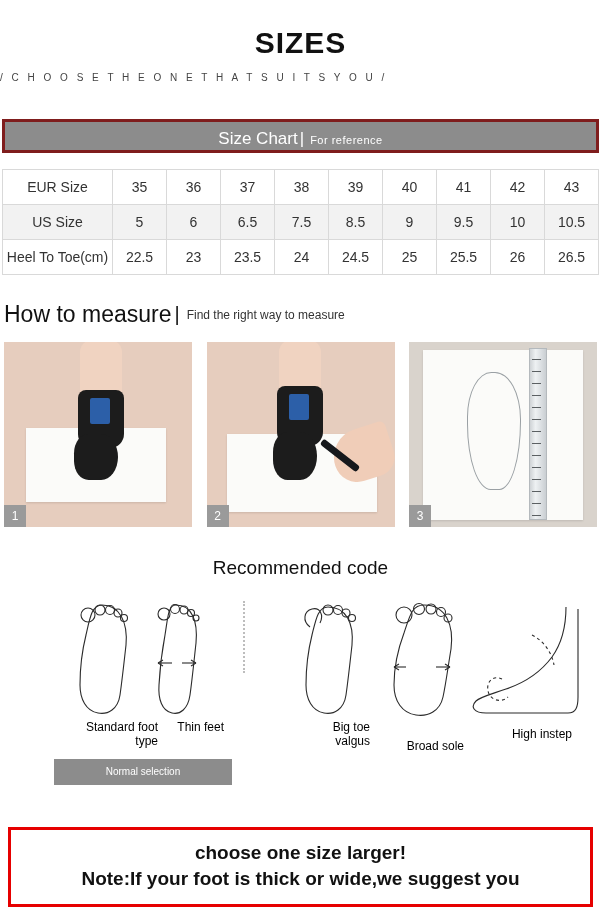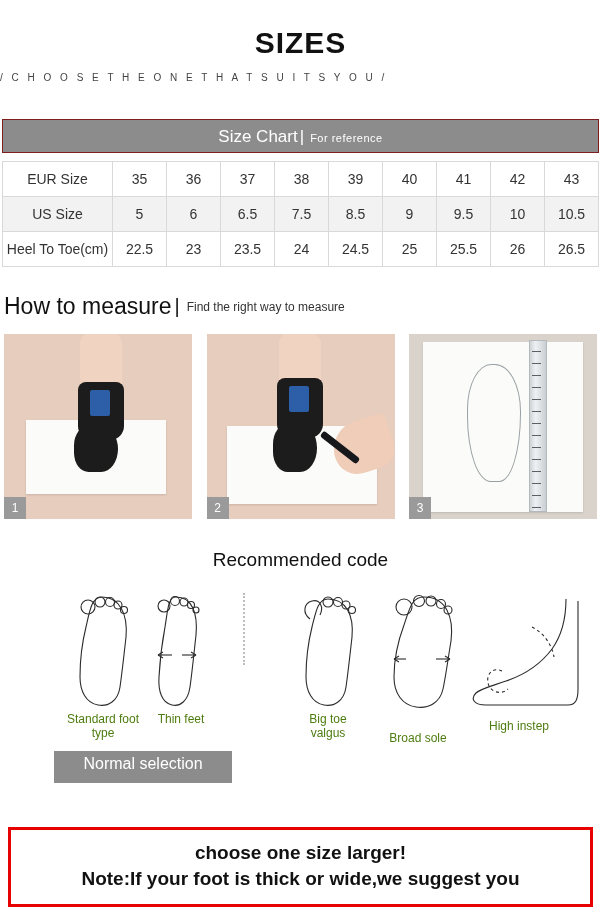--- a/index.html
+++ b/index.html
@@ -34,40 +34,40 @@
     font-weight: normal;
   }
 
   
   .chart-wrap {
     margin-top: 20px;
     padding: 0 2px;
   }
   table.size-chart {
     width: 597px;
-    margin: 8px auto;
+    margin: 16px auto;
     border-collapse: collapse;
     table-layout: fixed;
   }
   table.size-chart td, table.size-chart th {
     border: 1px solid #d9d9d9;
     text-align: center;
     font-size: 14px;
     color: #333;
     height: 35px;
     padding: 0;
   }
   .chart-head {
     background: #8c8c8c;
     color: #fff;
     height: 34px;
     line-height: 34px;
     text-align: center;
     font-size: 17px;
-    border: 1px solid #7f1d1d;
+    border: 3px solid #7f1d1d;
     margin-top: 36px;
   }
   .chart-head .chart-head-main { font-size: 17px; }
   .chart-head .chart-head-bar {
     display: inline-block;
     margin: 0 6px 0 2px;
     color: #fff;
   }
   .chart-head .chart-head-sub {
     font-size: 11px;
@@ -195,33 +195,33 @@
     margin-top: 8px;
   }
   .divider-dots {
     position: absolute;
     left: 243px; top: 14px;
     width: 0; height: 72px;
     border-left: 2px dotted #bdbdbd;
   }
   .foot-caption {
     position: absolute;
-    text-align: center;
+    text-align: right;
     font-size: 12px;
-    color: #4d7c0f;
+    color: #000000;
     line-height: 14px;
   }
   .pill {
     position: absolute;
     background: #8c8c8c;
     color: #fff;
-    font-size: 16px;
+    font-size: 10px;
     text-align: center;
     line-height: 26px;
-    height: 32px;
+    height: 26px;
   }
 
   
   .note-box {
     position: absolute;
     left: 8px;
     bottom: 14px;
     width: 585px;
     border: 3px solid #e60000;
     padding: 10px 6px 12px 6px;

